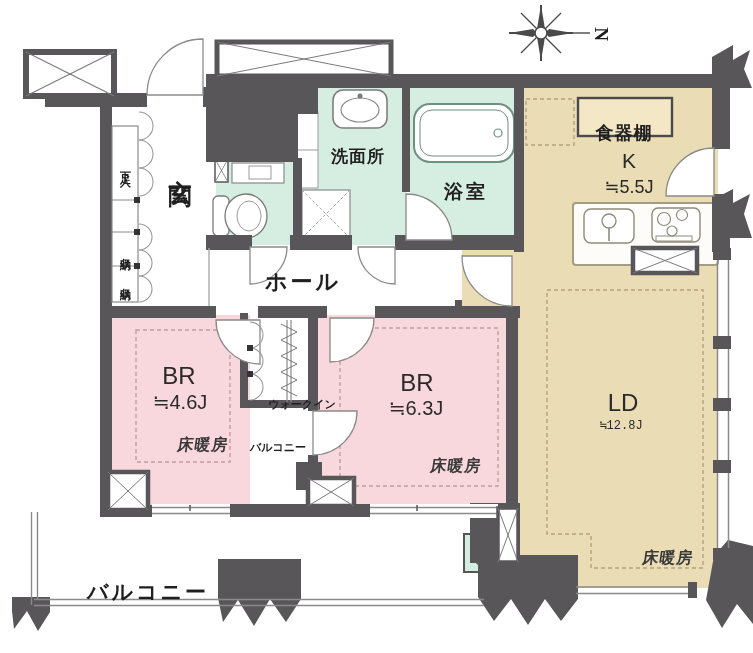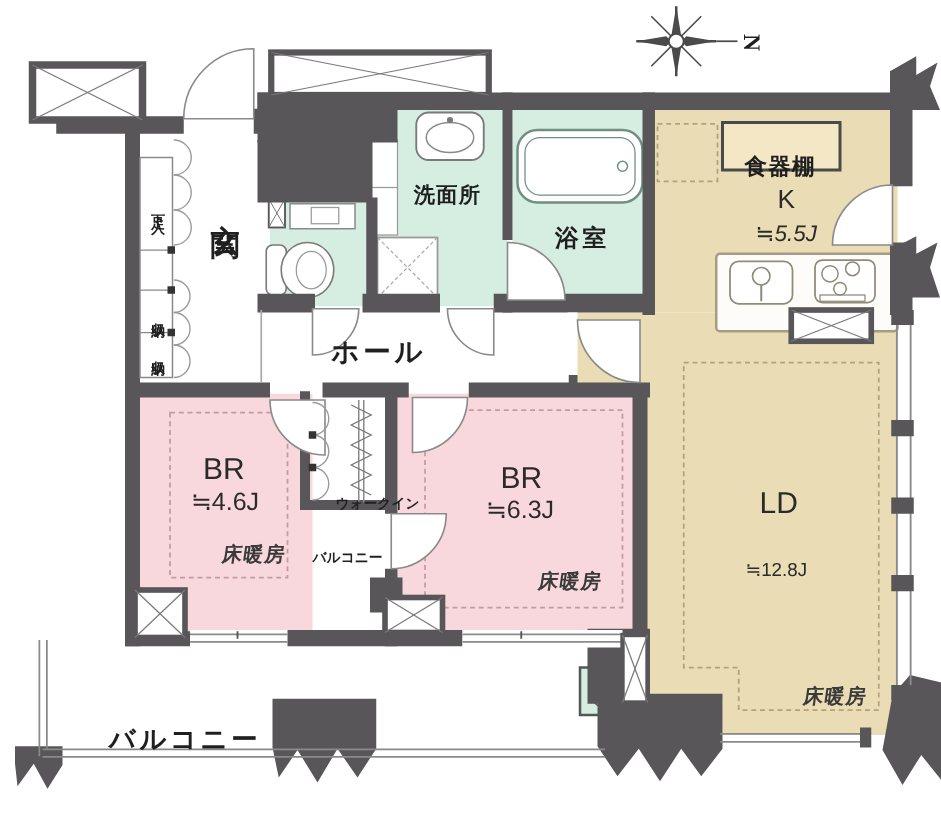--- a/index.html
+++ b/index.html
@@ -242,27 +242,27 @@
 
   <div class="lbl jp v" style="left:180px;top:167px;font-size:23px;letter-spacing:7px;">玄関</div>
   <div class="lbl jp v" style="left:125px;top:166px;font-size:11px;letter-spacing:2px;">下足入</div>
   <div class="lbl jp v" style="left:125px;top:250px;font-size:11px;letter-spacing:1px;">収納</div>
   <div class="lbl jp v" style="left:125px;top:280px;font-size:11px;letter-spacing:1px;">収納</div>
   <div class="lbl jp" style="left:358px;top:156px;font-size:17px;letter-spacing:1px;">洗面所</div>
   <div class="lbl jp" style="left:466px;top:191px;font-size:19px;letter-spacing:3px;text-align:right;">浴室</div>
   <div class="lbl jp" style="left:303px;top:282px;font-size:22px;letter-spacing:3px;text-align:right;">ホール</div>
   <div class="lbl jp" style="left:624px;top:118px;font-size:18px;letter-spacing:1px;margin-top:15px;">食器棚</div>
   <div class="lbl en" style="left:629px;top:160px;font-size:21px;">K</div>
-  <div class="lbl en" style="left:629px;top:187px;font-size:18px;font-style:italic;">≒5.5J</div>
+  <div class="lbl en" style="left:629px;top:187px;font-size:18px;">≒5.5J</div>
   <div class="lbl en" style="left:179px;top:376px;font-size:24px;">BR</div>
   <div class="lbl en" style="left:180px;top:402px;font-size:20px;text-align:center;">≒4.6J</div>
   <div class="lbl jp heat" style="left:203px;top:445px;font-size:16px;letter-spacing:1px;">床暖房</div>
   <div class="lbl en" style="left:417px;top:383px;font-size:24px;">BR</div>
   <div class="lbl en" style="left:416px;top:408px;font-size:20px;">≒6.3J</div>
   <div class="lbl jp heat" style="left:456px;top:466px;font-size:16px;letter-spacing:1px;">床暖房</div>
   <div class="lbl jp" style="left:278px;top:404px;font-size:11px;margin-left:24px;">ウォークイン</div>
   <div class="lbl jp" style="left:278px;top:447px;font-size:11px;">バルコニー</div>
   <div class="lbl en" style="left:623px;top:403px;font-size:24px;">LD</div>
-  <div class="lbl en" style="left:621px;top:456px;font-size:15px;">≒12.8J</div>
+  <div class="lbl en" style="left:621px;top:426px;font-size:12px;font-family:Liberation Mono, monospace;">≒12.8J</div>
   <div class="lbl jp heat" style="left:668px;top:558px;font-size:16px;letter-spacing:1px;">床暖房</div>
   <div class="lbl jp" style="left:148px;top:564px;font-size:21px;letter-spacing:3px;margin-top:28px;">バルコニー</div>
   <div class="lbl jp rot90" style="left:601px;top:34px;font-size:19px;font-weight:800;">N</div>
 </div>
 
 </body></html>

